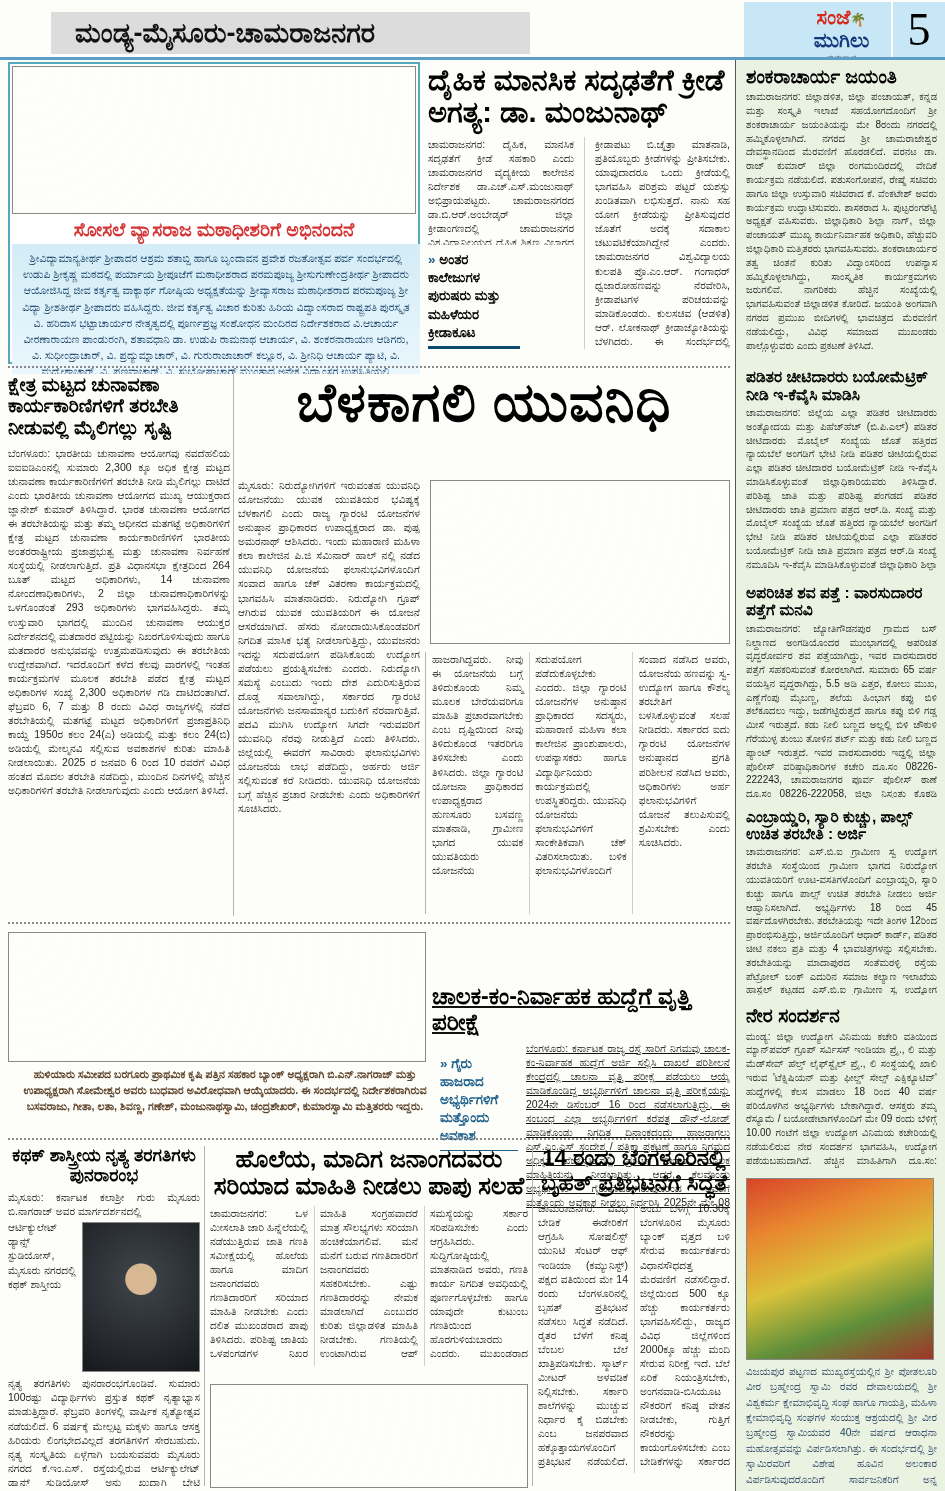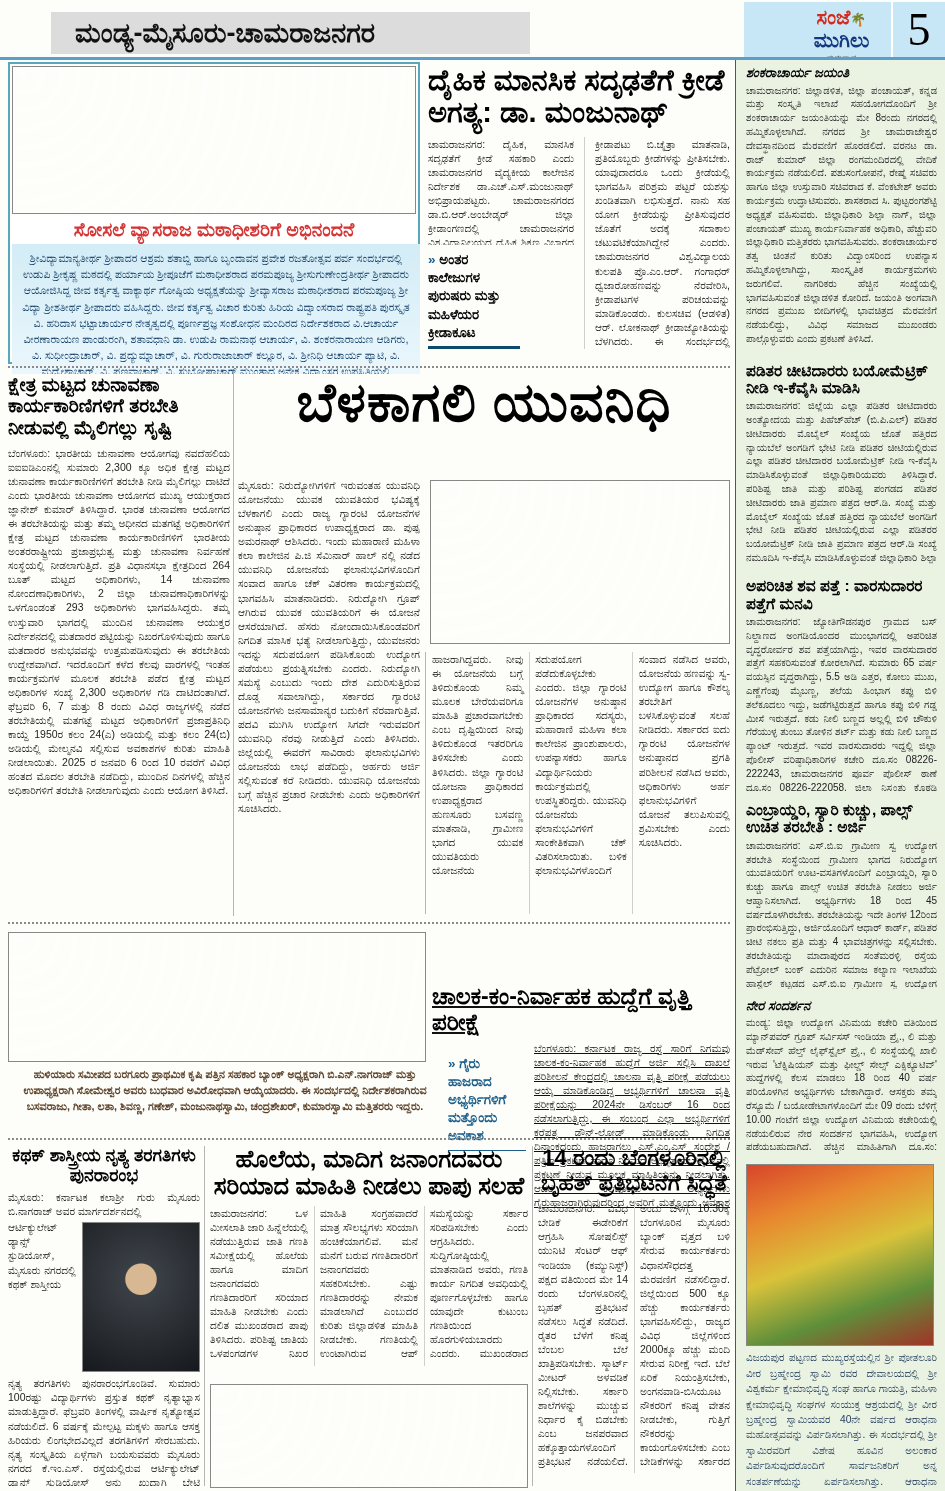--- a/index.html
+++ b/index.html
@@ -20,21 +20,21 @@
   .mast-tree{color:#2e8b3a;font-size:13px;}
   .mast-day{font-size:9px;color:#222;margin-top:1px;}
   .mast-date{font-size:10px;color:#222;font-weight:bold;}
   .mast-page{width:52px;border-left:2px solid #ffffff;display:flex;align-items:center;justify-content:center;
              font-size:46px;font-family:"Liberation Serif","DejaVu Serif",serif;color:#000;}
   .blue-rule{left:0;top:57px;width:945px;height:3px;background:#5d9ec9;}
   
   .rail{left:735px;top:60px;width:210px;height:1431px;background:#eaf2e2;border-left:1px solid #555;
         padding:0;box-sizing:border-box;}
   .rail-art{padding:6px 8px 4px 10px;}
-  .rail-h{font-size:13px;font-style:italic;} .rail-h2{font-size:15.5px;}
+  .rail-h{font-size:19px;} .rail-h2{font-size:15.5px;}
   .rail-b{font-size:10px;line-height:1.38;text-align:justify;color:#222;}
   
   .photo{position:absolute;border:1px solid #888;box-sizing:border-box;}
   .ph-grad1{background:linear-gradient(180deg,#8c3b34 0%,#a8584a 18%,#caa57f 45%,#e7d6b8 70%,#b9a07e 100%);}
   .ph-grad2{background:linear-gradient(180deg,#7c2340 0%,#8e2f4e 30%,#caa98c 60%,#9f8b72 85%,#6f6051 100%);}
   .ph-grad3{background:linear-gradient(180deg,#c9d6c2 0%,#b3c0a8 35%,#8f9a80 60%,#6e7261 100%);}
   .ph-grad4{background:radial-gradient(circle at 50% 38%,#d8b893 14%,#3a3f45 15%,#23272c 70%,#15181c 100%);}
   .ph-grad5{background:linear-gradient(180deg,#bfe4f2 0%,#a9d6ea 40%,#5d6670 70%,#3c424a 100%);}
   .ph-grad6{background:linear-gradient(160deg,#d8452a 0%,#e8872f 25%,#d9c23a 50%,#5f8f3a 75%,#a03428 100%);}
   .crowd{background-image:repeating-radial-gradient(circle at 10px 6px,rgba(255,255,255,.55) 0 4px,rgba(0,0,0,0) 5px 18px);}
@@ -113,21 +113,21 @@
   <div class="abs jtext cols3" style="left:432px;top:652px;width:298px;height:262px;">ಹಾಜರಾಗಿದ್ದವರು. ನೀವು ಈ ಯೋಜನೆಯ ಬಗ್ಗೆ ತಿಳಿದುಕೊಂಡು ನಿಮ್ಮ ಮೂಲಕ ಬೇರೆಯವರಿಗೂ ಮಾಹಿತಿ ಪ್ರಚಾರವಾಗಬೇಕು ಎಂಬ ದೃಷ್ಟಿಯಿಂದ ನೀವು ತಿಳಿದುಕೊಂಡ ಇತರರಿಗೂ ತಿಳಿಸಬೇಕು ಎಂದು ತಿಳಿಸಿದರು. ಜಿಲ್ಲಾ ಗ್ಯಾರಂಟಿ ಯೋಜನಾ ಪ್ರಾಧಿಕಾರದ ಉಪಾಧ್ಯಕ್ಷರಾದ ಹುಣಸೂರು ಬಸವಣ್ಣ ಮಾತನಾಡಿ, ಗ್ರಾಮೀಣ ಭಾಗದ ಯುವಕ ಯುವತಿಯರು ಯೋಜನೆಯ ಸದುಪಯೋಗ ಪಡೆದುಕೊಳ್ಳಬೇಕು ಎಂದರು. ಜಿಲ್ಲಾ ಗ್ಯಾರಂಟಿ ಯೋಜನೆಗಳ ಅನುಷ್ಠಾನ ಪ್ರಾಧಿಕಾರದ ಸದಸ್ಯರು, ಮಹಾರಾಣಿ ಮಹಿಳಾ ಕಲಾ ಕಾಲೇಜಿನ ಪ್ರಾಂಶುಪಾಲರು, ಉಪನ್ಯಾಸಕರು ಹಾಗೂ ವಿದ್ಯಾರ್ಥಿನಿಯರು ಕಾರ್ಯಕ್ರಮದಲ್ಲಿ ಉಪಸ್ಥಿತರಿದ್ದರು. ಯುವನಿಧಿ ಯೋಜನೆಯ ಫಲಾನುಭವಿಗಳಿಗೆ ಸಾಂಕೇತಿಕವಾಗಿ ಚೆಕ್ ವಿತರಿಸಲಾಯಿತು. ಬಳಿಕ ಫಲಾನುಭವಿಗಳೊಂದಿಗೆ ಸಂವಾದ ನಡೆಸಿದ ಅವರು, ಯೋಜನೆಯ ಹಣವನ್ನು ಸ್ವ-ಉದ್ಯೋಗ ಹಾಗೂ ಕೌಶಲ್ಯ ತರಬೇತಿಗೆ ಬಳಸಿಕೊಳ್ಳುವಂತೆ ಸಲಹೆ ನೀಡಿದರು. ಸರ್ಕಾರದ ಐದು ಗ್ಯಾರಂಟಿ ಯೋಜನೆಗಳ ಅನುಷ್ಠಾನದ ಪ್ರಗತಿ ಪರಿಶೀಲನೆ ನಡೆಸಿದ ಅವರು, ಅಧಿಕಾರಿಗಳು ಅರ್ಹ ಫಲಾನುಭವಿಗಳಿಗೆ ಯೋಜನೆ ತಲುಪಿಸುವಲ್ಲಿ ಶ್ರಮಿಸಬೇಕು ಎಂದು ಸೂಚಿಸಿದರು.</div>
 
   <div class="abs dotted-h" style="left:8px;top:922px;width:722px;"></div>
 
   <div class="photo ph-grad3 crowd abs" style="left:8px;top:932px;width:418px;height:130px;"></div>
   <div class="abs caption-brown" style="left:16px;top:1066px;width:418px;height:66px;overflow:hidden;">ಹುಳಿಯಾರು ಸಮೀಪದ ಬರಗೂರು ಪ್ರಾಥಮಿಕ ಕೃಷಿ ಪತ್ತಿನ ಸಹಕಾರ ಬ್ಯಾಂಕ್ ಅಧ್ಯಕ್ಷರಾಗಿ ಬಿ.ಎನ್.ನಾಗರಾಜ್ ಮತ್ತು ಉಪಾಧ್ಯಕ್ಷರಾಗಿ ಸೋಮೇಶ್ವರ ಅವರು ಬುಧವಾರ ಅವಿರೋಧವಾಗಿ ಆಯ್ಕೆಯಾದರು. ಈ ಸಂದರ್ಭದಲ್ಲಿ ನಿರ್ದೇಶಕರಾಗಿರುವ ಬಸವರಾಜು, ಗೀತಾ, ಲತಾ, ಶಿವಣ್ಣ, ಗಣೇಶ್, ಮಂಜುನಾಥಸ್ವಾಮಿ, ಚಂದ್ರಶೇಖರ್, ಕುಮಾರಸ್ವಾಮಿ ಮತ್ತಿತರರು ಇದ್ದರು.</div>
 
   <div class="abs" style="left:432px;top:984px;width:298px;height:202px;text-decoration:underline;">
     <div class="head" style="font-size:23px;">ಚಾಲಕ-ಕಂ-ನಿರ್ವಾಹಕ ಹುದ್ದೆಗೆ ವೃತ್ತಿ ಪರೀಕ್ಷೆ</div>
     <div style="position:relative;margin-top:5px;height:168px;overflow:hidden;">
-      <div class="pullq pullq-blue" style="float:left;width:78px;margin:14px 8px 4px 16px;border-bottom:1px solid #1b5e8a;">
+      <div class="pullq pullq-blue" style="float:left;width:78px;margin:14px 8px 4px 8px;border-bottom:1px solid #1b5e8a;">
         <span class="mark">»</span>
         <span>ಗೈರು ಹಾಜರಾದ ಅಭ್ಯರ್ಥಿಗಳಿಗೆ ಮತ್ತೊಂದು ಅವಕಾಶ</span>
       </div>
       <div class="jtext">ಬೆಂಗಳೂರು: ಕರ್ನಾಟಕ ರಾಜ್ಯ ರಸ್ತೆ ಸಾರಿಗೆ ನಿಗಮವು ಚಾಲಕ-ಕಂ-ನಿರ್ವಾಹಕ ಹುದ್ದೆಗೆ ಅರ್ಜಿ ಸಲ್ಲಿಸಿ ದಾಖಲೆ ಪರಿಶೀಲನೆ ಕೇಂದ್ರದಲ್ಲಿ ಚಾಲನಾ ವೃತ್ತಿ ಪರೀಕ್ಷೆ ಪಡೆಯಲು ಆಯ್ಕೆ ಮಾಡಿಕೊಂಡಿದ್ದ ಅಭ್ಯರ್ಥಿಗಳಿಗೆ ಚಾಲನಾ ವೃತ್ತಿ ಪರೀಕ್ಷೆಯನ್ನು 2024ನೇ ಡಿಸೆಂಬರ್ 16 ರಿಂದ ನಡೆಸಲಾಗುತ್ತಿದ್ದು, ಈ ಸಂಬಂಧ ಎಲ್ಲಾ ಅಭ್ಯರ್ಥಿಗಳಿಗೆ ಕರೆಪತ್ರ ಡೌನ್-ಲೋಡ್ ಮಾಡಿಕೊಂಡು ನಿಗದಿತ ದಿನಾಂಕದಂದು ಹಾಜರಾಗಲು ಎಸ್.ಎಂ.ಎಸ್ ಸಂದೇಶ / ಪತ್ರಿಕಾ ಪ್ರಕಟಣೆ ಹಾಗೂ ನಿಗಮದ ಅಧಿಕೃತ ವೆಬ್‌ಸೈಟ್‌ನಲ್ಲಿ ಪ್ರಕಟಣೆ ನೀಡುವ ಮೂಲಕ ಮಾಹಿತಿಯನ್ನು ನೀಡಲಾಗಿತ್ತು. ಆದರೆ, ಕೆಲವೊಂದು ಅಭ್ಯರ್ಥಿಗಳು ಗೈರುಹಾಜರಾಗಿರುವುದರಿಂದ ಅವರಿಗೆ ಮತ್ತೊಂದು ಅವಕಾಶ ನೀಡಲು ನಿರ್ಧರಿಸಿ 2025ನೇ ಮೇ 08 ರಿಂದ 20ರ ವರೆಗೆ ಚಾಲನಾ ವೃತ್ತಿ ಪರೀಕ್ಷೆಯನ್ನು ಮರು ನಿಗದಿಗೊಳಿಸಲಾಗಿದೆ. ಗೈರುಹಾಜರಾದ ಅಭ್ಯರ್ಥಿಗಳು ಮತ್ತೊಮ್ಮೆ ನಿಗಮದ ಅಧಿಕೃತ ವೆಬ್‌ಸೈಟ್ www.ksrtcjobs.karnataka.gov.inರಲ್ಲಿ ಕರೆಪತ್ರವನ್ನು ಡೌನ್‌ಲೋಡ್ ಮಾಡಿಕೊಂಡು ಕರೆಪತ್ರದಲ್ಲಿ ತಿಳಿಸಿರುವ ಅಗತ್ಯ ದಾಖಲಾತಿಗಳೊಂದಿಗೆ ನಿಗದಿತ ದಿನಾಂಕ ಹಾಗೂ ಸಮಯಕ್ಕೆ ಹಾಜರಾಗುವುದು. ಈ ಅವಕಾಶವು ಅಂತಿಮ ಅವಕಾಶವಾಗಿದ್ದು, ತದನಂತರದಲ್ಲಿ ಹಾಸನ ಚಾಲನಾ ಪಥದಲ್ಲಿ ಚಾಲನಾ ವೃತ್ತಿ ಪರೀಕ್ಷೆಗೆ ಅವಕಾಶ ನೀಡಲಾಗುವುದಿಲ್ಲ ಎಂಬುದನ್ನು ಸ್ಪಷ್ಟಪಡಿಸಲಾಗಿದೆ ಎಂದು ಕರ್ನಾಟಕ ರಾಜ್ಯ ರಸ್ತೆ ಸಾರಿಗೆ ನಿಗಮದ ಅಧಿಕೃತ ಪ್ರಕಟಣೆ ತಿಳಿಸಿದೆ.</div>
     </div>
   </div>
 
   <div class="abs dotted-h" style="left:8px;top:1138px;width:722px;"></div>
 
   <div class="abs" style="left:8px;top:1146px;width:192px;height:345px;">

